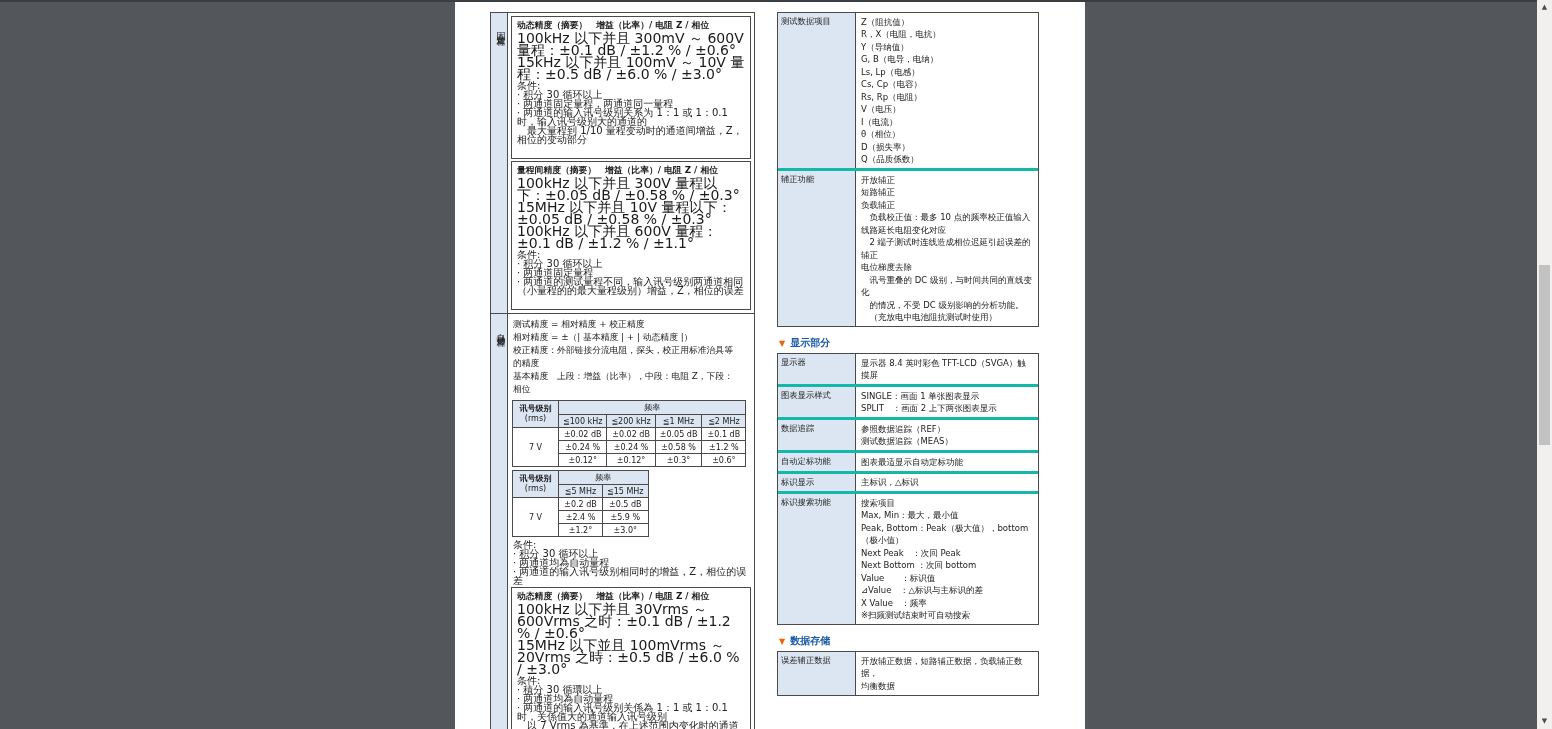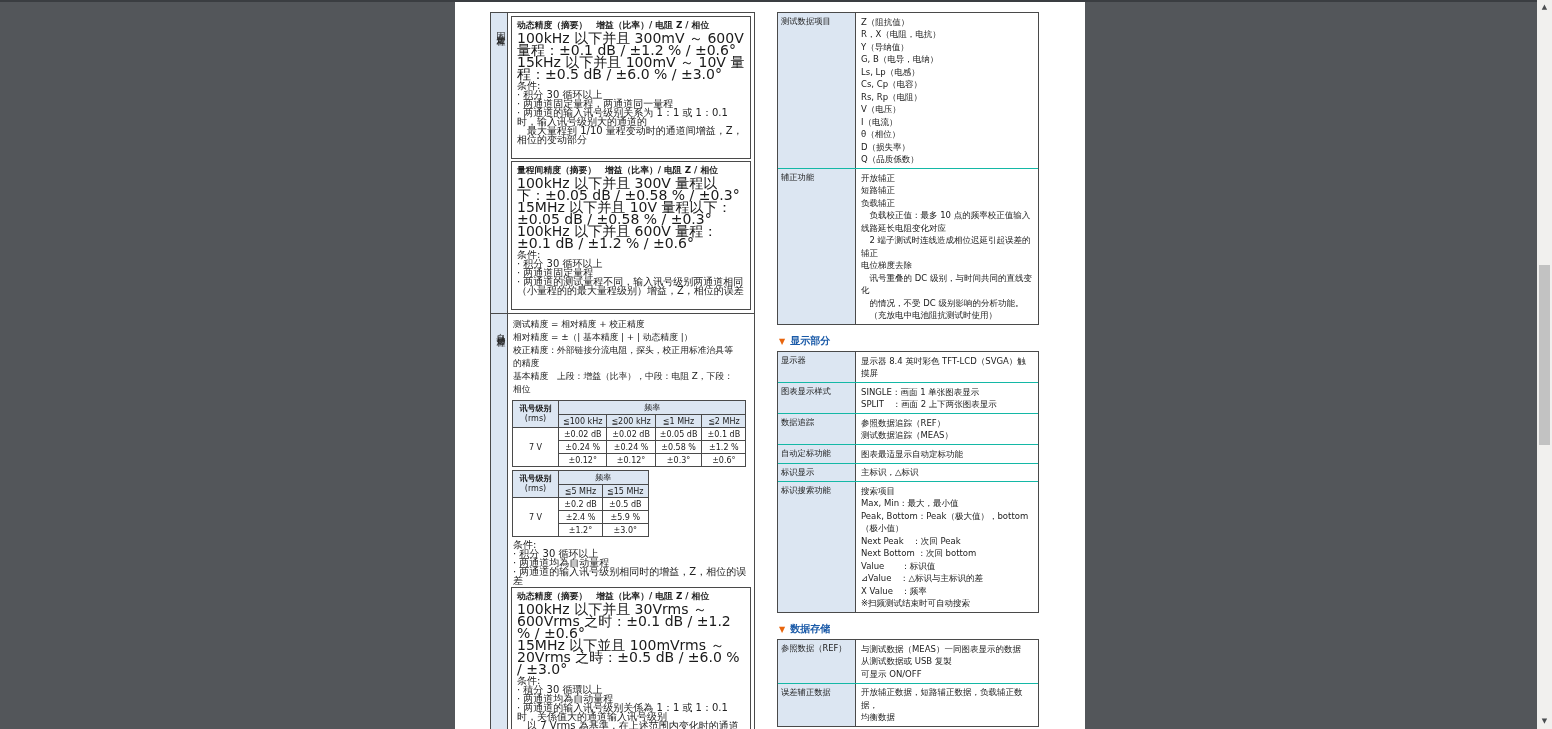--- a/index.html
+++ b/index.html
@@ -40,21 +40,21 @@
   .acc-table { border-collapse:collapse; margin:3px 0 3px 3px; font-size:8px; }
   .acc-table td { border:1px solid #4a4a4a; text-align:center; padding:1px 4px; height:13px; }
   .acc-head { background:#dce6f2; font-weight:normal; }
   .acc-sig { width:46px; font-weight:bold; background:#dce6f2; line-height:10px; }
   .acc-rowlabel { width:46px; background:#fff; }
   .acc-table .val { background:#fff; min-width:44px; }
   .auto-conds { margin:2px 2px 2px 4px; }
 
   
   .kv-table { border:1px solid #4a4a4a; }
-  .kv-row { display:flex; border-top:1px solid #14b8a6; align-items:stretch; }
+  .kv-row { display:flex; border-top:3px solid #14b8a6; align-items:stretch; }
   .kv-row:first-child { border-top:none; }
   .label-cell {
     flex:0 0 78px; width:78px; background:#dce6f2; border-right:1px solid #4a4a4a;
     padding:3px 3px; font-size:8.3px; line-height:11px;
   }
   .label-cell.wide { flex:0 0 84px; width:84px; }
   .value-cell {
     flex:1; min-width:0; padding:2.5px 5px; font-size:8.5px; line-height:12.5px;
     white-space:pre-line;
   }
@@ -90,21 +90,21 @@
             <div class="cond-lines">条件:
 · 积分 30 循环以上
 · 两通道固定量程，两通道同一量程
 · 两通道的输入讯号级别关系为 1：1 或 1：0.1 时，输入讯号级别大的通道的
 　最大量程到 1/10 量程变动时的通道间增益，Z，相位的变动部分</div>
           </div>
           <div class="inner-box">
             <div class="box-title">量程间精度（摘要）　增益（比率）/ 电阻 Z / 相位</div>
             <div class="spec-lines">100kHz 以下并且 300V 量程以下：±0.05 dB / ±0.58 % / ±0.3°
 15MHz 以下并且 10V 量程以下：±0.05 dB / ±0.58 % / ±0.3°
-100kHz 以下并且 600V 量程：±0.1 dB / ±1.2 % / ±0.6°</div>
+100kHz 以下并且 600V 量程：±0.1 dB / ±1.2 % / ±1.1°</div>
             <div class="cond-lines">条件:
 · 积分 30 循环以上
 · 两通道固定量程
 · 两通道的测试量程不同，输入讯号级别两通道相同
 （小量程的的最大量程级别）增益，Z，相位的误差</div>
           </div>
         </div>
       </div>
 
       <div class="spec-row">
@@ -285,26 +285,20 @@
 ※扫频测试结束时可自动搜索</div>
       </div>
     </div>
 
     <div class="section-heading">
       <span class="tri">▼</span>
       <span>数据存储</span>
     </div>
     <div class="kv-table">
       <div class="kv-row">
-        <div class="label-cell">参照数据（REF）</div>
-        <div class="value-cell">与测试数据（MEAS）一同图表显示的数据
-从测试数据或 USB 复製
-可显示 ON/OFF</div>
-      </div>
-      <div class="kv-row">
         <div class="label-cell">误差辅正数据</div>
         <div class="value-cell">开放辅正数据，短路辅正数据，负载辅正数据，
 均衡数据</div>
       </div>
 
     </div>
 
   </div>
 </div>
 

